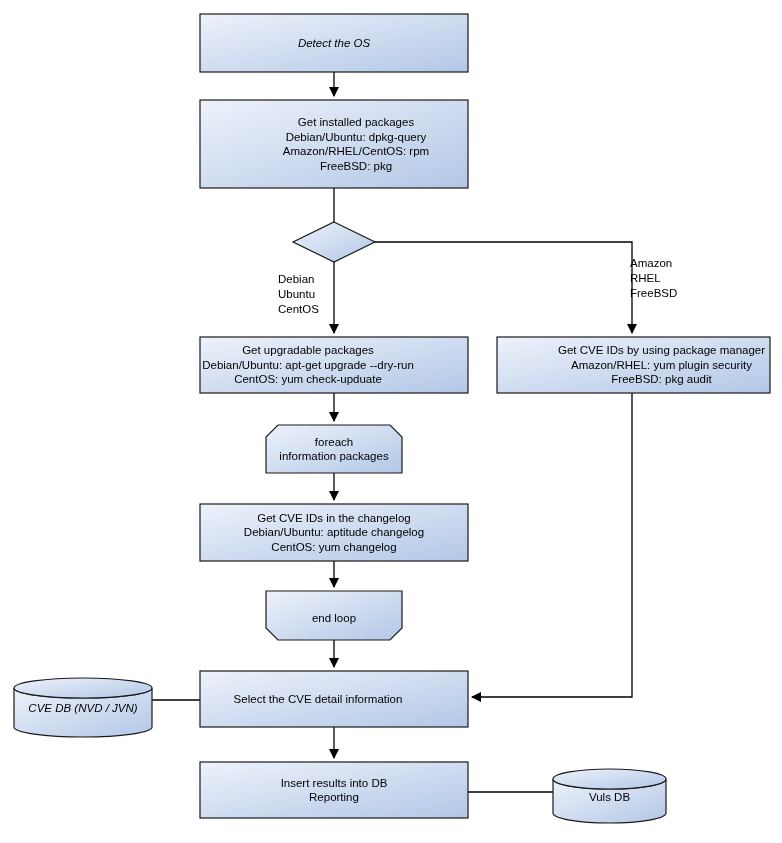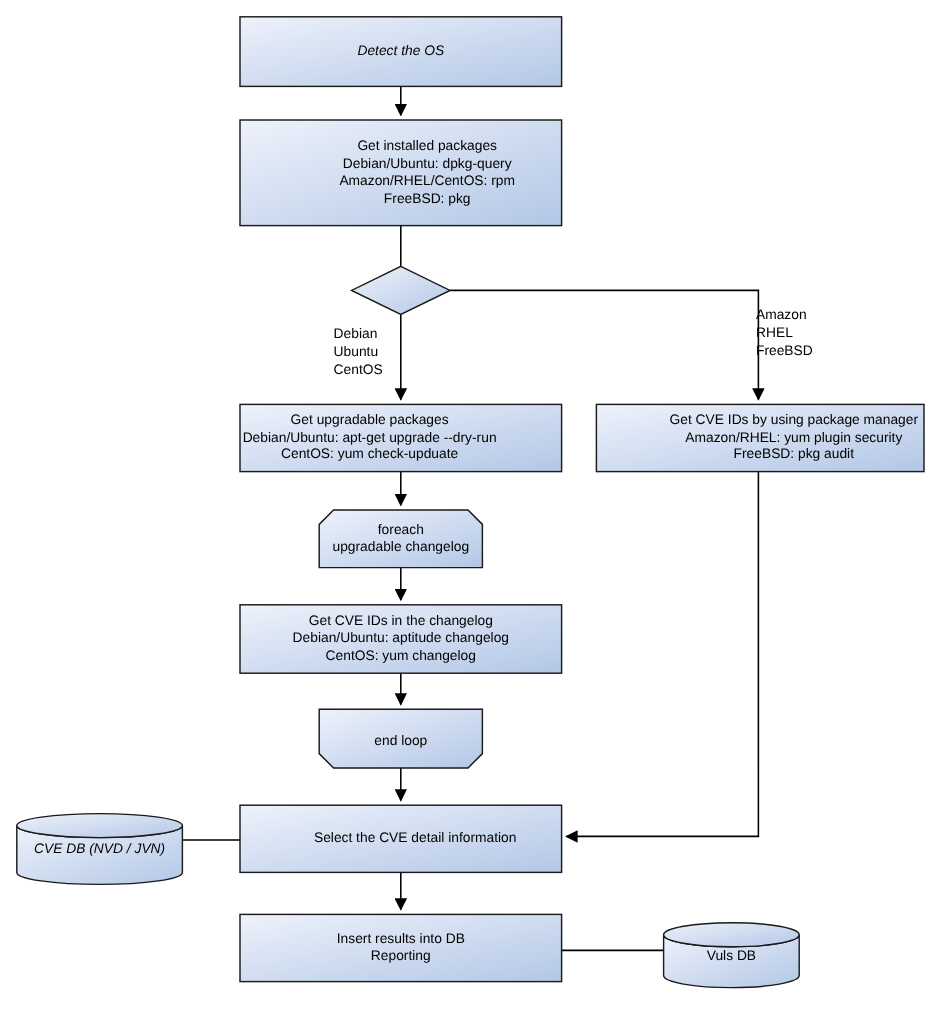--- a/index.html
+++ b/index.html
@@ -97,29 +97,29 @@
 
   <div class="node-label" style="left:200px;top:337px;width:216px;height:56px;">Get upgradable packages
 Debian/Ubuntu: apt-get upgrade --dry-run
 CentOS: yum check-upduate</div>
 
   <div class="node-label" style="left:497px;top:337px;width:273px;height:56px;margin-left:28px;">Get CVE IDs by using package manager
 Amazon/RHEL: yum plugin security
 FreeBSD: pkg audit</div>
 
   <div class="node-label" style="left:266px;top:425px;width:136px;height:48px;">foreach
-upgradable changelog</div>
+information packages</div>
 
   <div class="node-label" style="left:200px;top:504px;width:268px;height:57px;">Get CVE IDs in the changelog
 Debian/Ubuntu: aptitude changelog
 CentOS: yum changelog</div>
 
   <div class="node-label" style="left:266px;top:591px;width:136px;height:55px;">end loop</div>
 
-  <div class="node-label" style="left:212px;top:671px;width:268px;height:56px;">Select the CVE detail information</div>
+  <div class="node-label" style="left:184px;top:671px;width:268px;height:56px;">Select the CVE detail information</div>
 
   <div class="node-label" style="left:14px;top:686px;width:138px;height:44px;font-style:italic;">CVE DB (NVD / JVN)</div>
 
   <div class="node-label" style="left:200px;top:762px;width:268px;height:56px;">Insert results into DB
 Reporting</div>
 
   <div class="node-label" style="left:553px;top:776px;width:113px;height:42px;">Vuls DB</div>
 
 </div>
 

